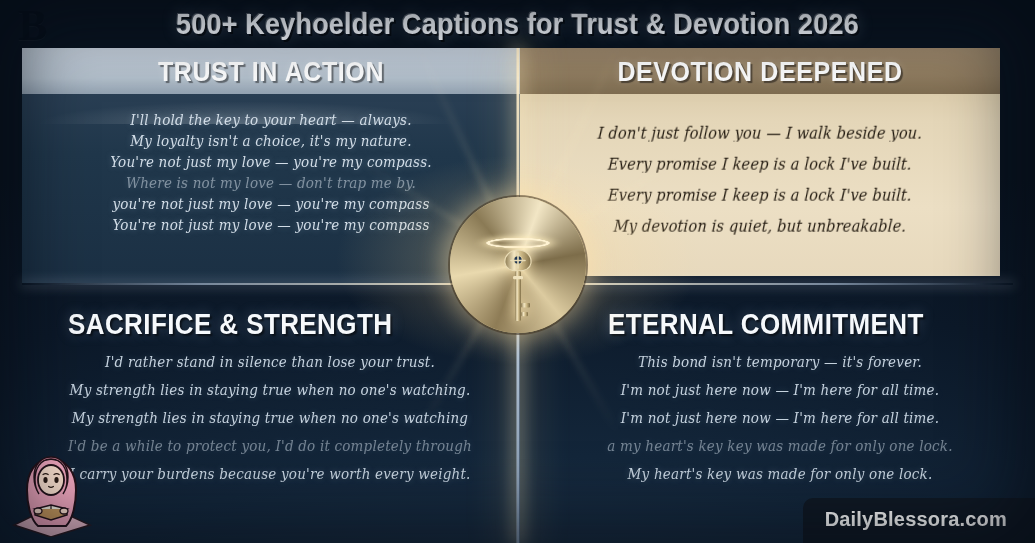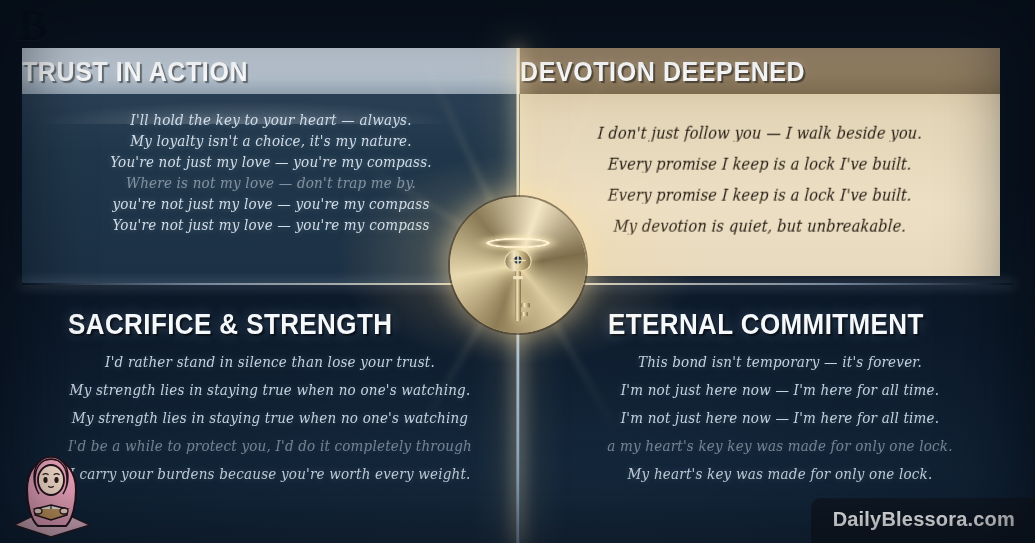--- a/index.html
+++ b/index.html
@@ -66,21 +66,21 @@
   .panel-tr{
     position:absolute; left:520px; top:0; width:480px; height:228px;
     background:linear-gradient(180deg,#8d7a5e 0%,#7e6c51 13%,#d9c9a8 14%,
                                #e4d6b8 32%, #ecdfc4 70%, #e7d9bd 100%);
     overflow:hidden;
   }
 
   
   .head-strip{
     position:absolute; left:0; right:0; top:0; height:46px;
-    display:flex; align-items:center; 
+    display:flex; align-items:center; justify-content:center;
     z-index:6;
   }
   .head-strip.cool{
     background:linear-gradient(180deg,#c3ced9 0%,#b2bfcb 65%,#93a2b1 100%);
   }
   .head-strip.warm{
     background:linear-gradient(180deg,#9a866a 0%,#8e7b5f 60%,#7e6c51 100%);
   }
   .head-text{
     font-size:25px; font-weight:bold; letter-spacing:.6px;
@@ -228,40 +228,43 @@
     color:#e8eef5;
     text-shadow:1px 1px 2px rgba(0,0,0,.7);
     opacity:.92;
     white-space:nowrap;
   }
 
   
   .footer-pill{
     position:absolute; right:0px; bottom:0px; z-index:15;
     background:#101924;
-    padding:10px 20px 12px 22px;
+    padding:10px 28px 12px 22px;
     border-top-left-radius:10px;
   }
   .footer-pill span{
     font-size:20px; font-weight:bold; color:#ffffff; letter-spacing:.2px;
   }
 
   
   .vignette{
     position:absolute; inset:0; z-index:16; pointer-events:none;
     box-shadow:inset 0 0 70px 18px rgba(3,9,16,.6);
   }
 </style>
 </head>
 <body>
 
 <div id="poster">
 
   <div class="logo-mark">B</div>
 
+  <div class="title-bar">
+    <div class="title">500+ Keyhoelder Captions for Trust &amp; Devotion 2026</div>
+  </div>
 
   <div class="grid">
 
     <div class="panel-tl">
       <div class="head-strip cool">
         <div class="head-text">TRUST IN ACTION</div>
       </div>
     </div>
     <div class="caps caps-tl">
       <div class="cap-line">I'll hold the key to your heart — always.</div>

